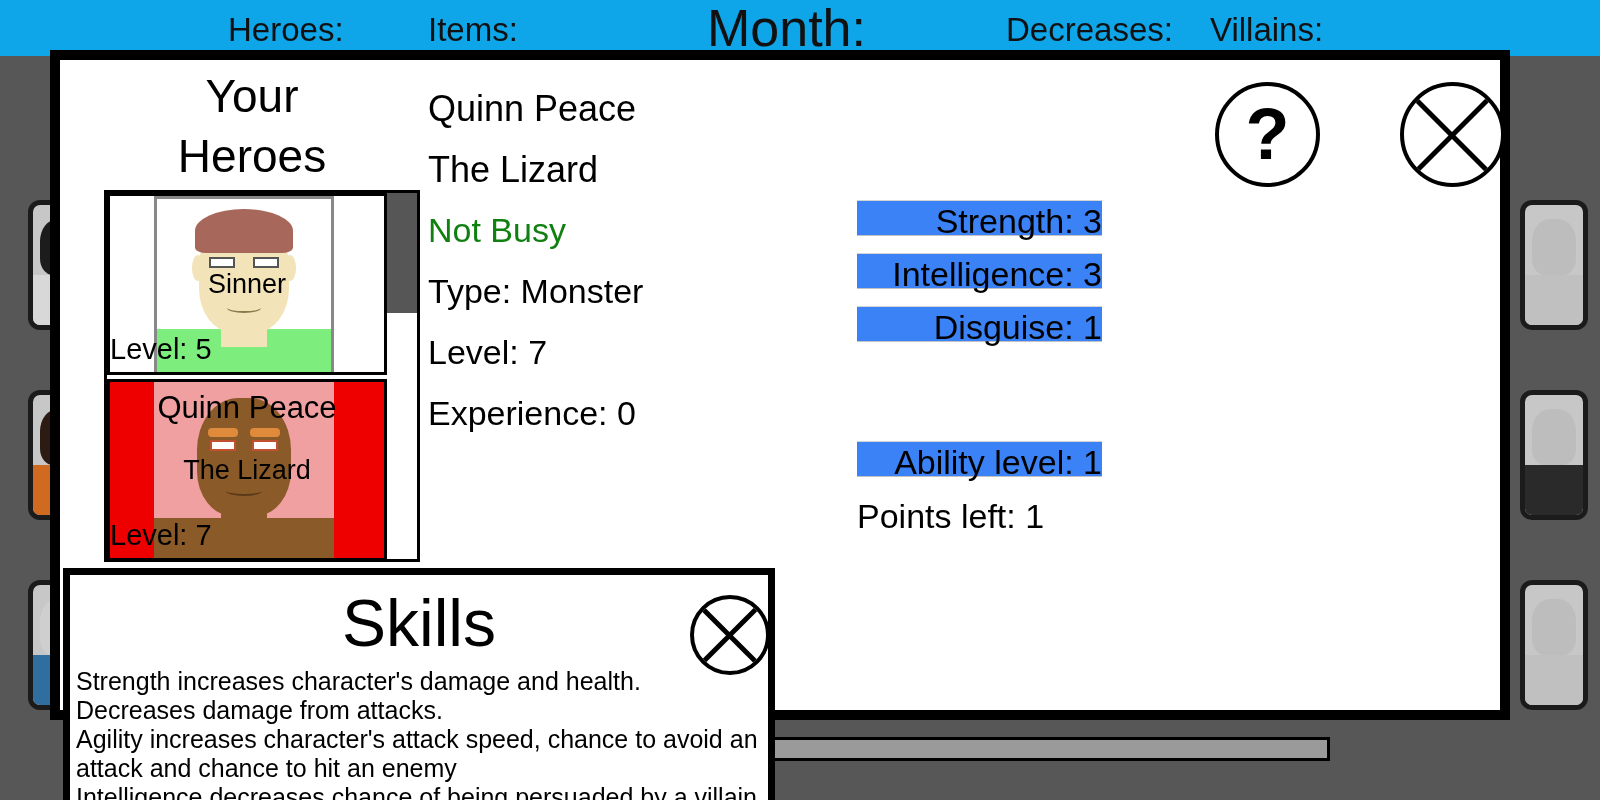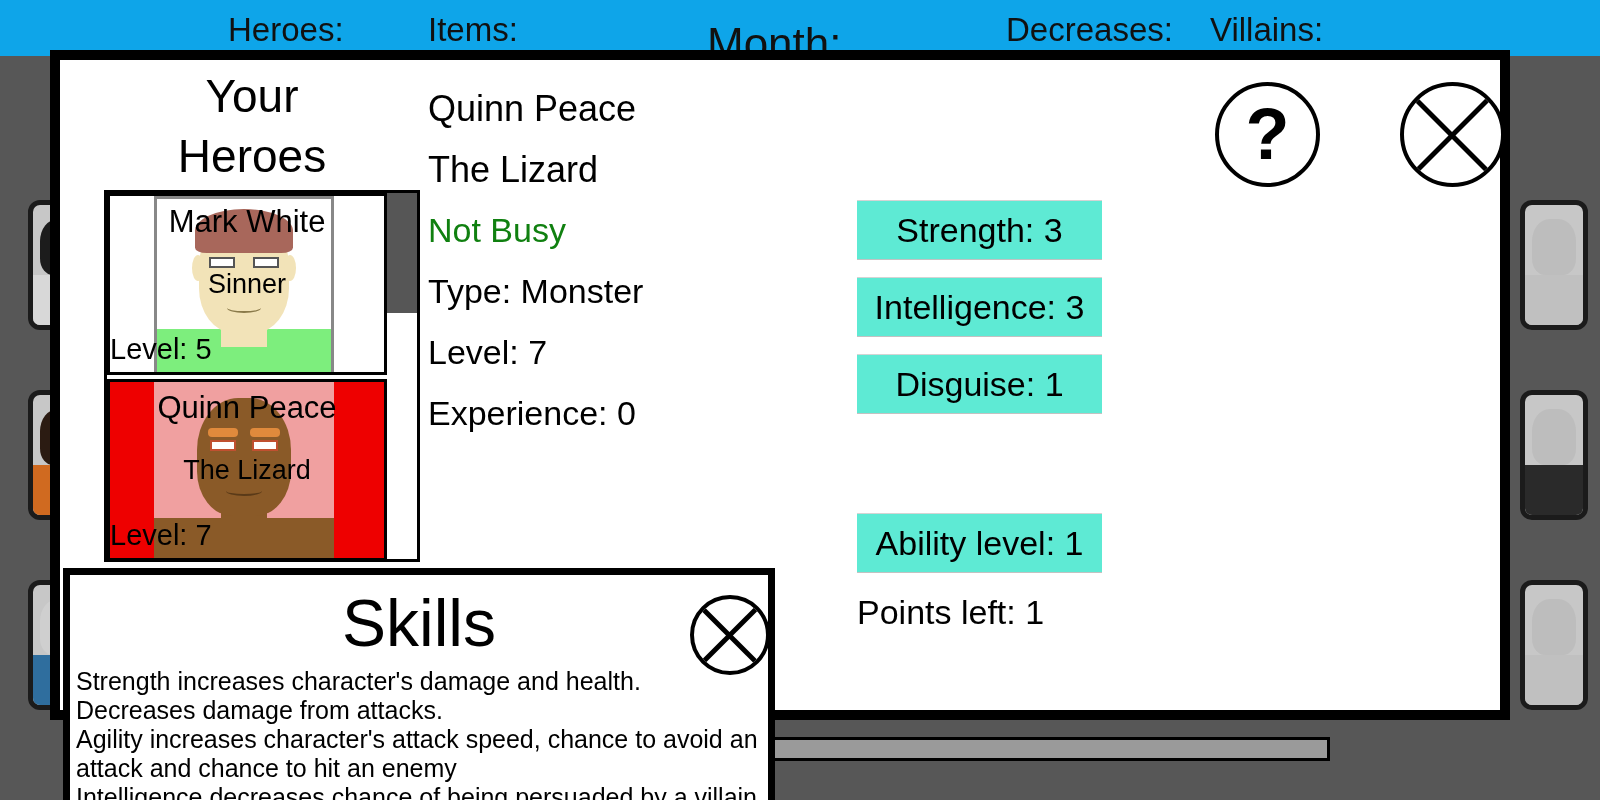--- a/index.html
+++ b/index.html
@@ -64,22 +64,22 @@
   }
   .top-stat {
     position: absolute;
     top: 10px;
     font-size: 33px;
     line-height: 40px;
     white-space: nowrap;
     color: #111;
   }
   .top-stat.big {
-    top: 18px;
-    font-size: 44px;
+    top: 2px;
+    font-size: 52px;
     line-height: 52px;
   }
 
   
   #hero-modal {
     position: absolute;
     left: 50px;
     top: 50px;
     width: 1460px;
     height: 670px;
@@ -266,31 +266,31 @@
   #hero-stats-col {
     position: absolute;
     left: 797px;
     top: 140px;
     width: 250px;
   }
   .stat-btn {
     display: block;
     box-sizing: border-box;
     width: 245px;
-    height: 60px;
+    height: 36px;
     margin-bottom: 17px;
-    background: #5eead4;
+    background: #3b82f6;
     border-top: 1px solid #d4d4d4;
     border-bottom: 1px solid #c2c2c2;
     border-left: none;
     border-right: none;
     font-family: "Liberation Sans", sans-serif;
     font-size: 34px;
     line-height: 40px;
-    text-align: center;
+    text-align: right;
     padding: 0;
     color: #000;
     white-space: nowrap;
   }
   #stat-gap { height: 82px; }
   .plain-line {
     font-size: 34px;
     line-height: 44px;
     margin-top: 17px;
     white-space: nowrap;
@@ -457,21 +457,20 @@
           <div class="pt-shirt" style="background:#7dee7d;"></div>
           <div class="pt-neck" style="background:#f2e3b8;"></div>
           <div class="pt-head" style="background:#f2e3b8;"></div>
           <div class="pt-hair" style="background:#a8675b;"></div>
           <div class="pt-ear" style="left:20%; background:#f2e3b8;"></div>
           <div class="pt-ear" style="right:20%; background:#f2e3b8;"></div>
           <div class="pt-eye" style="left:30%;"></div>
           <div class="pt-eye" style="right:30%;"></div>
           <div class="pt-mouth"></div>
         </div>
-        <div class="hc-name">Mark White</div>
         <div class="hc-alias">Sinner</div>
         <div class="hc-level">Level: 5</div>
       </div>
 
       <div class="hero-card c1">
         <div class="portrait p1">
           <div class="pt-shirt" style="background:#8a5a28;"></div>
           <div class="pt-neck" style="background:#8a5a28;"></div>
           <div class="pt-head" style="background:#8a5a28;"></div>
           <div class="pt-brow" style="left:30%; background:#e08a3c;"></div>

